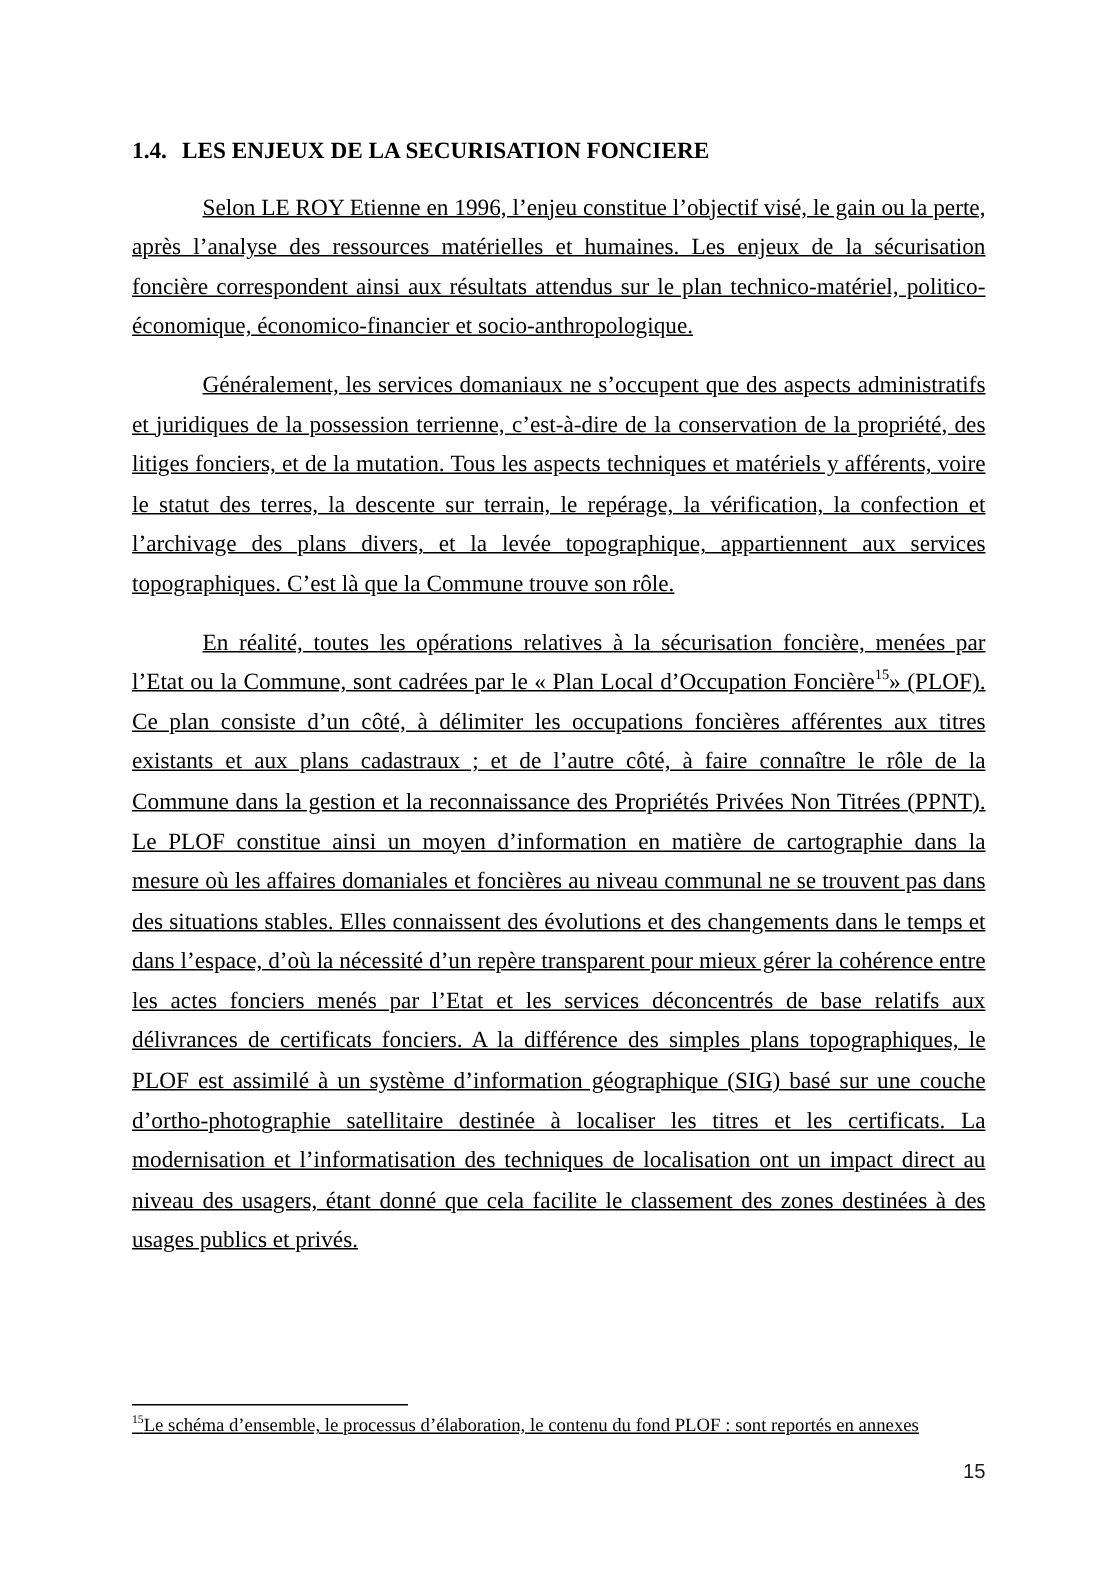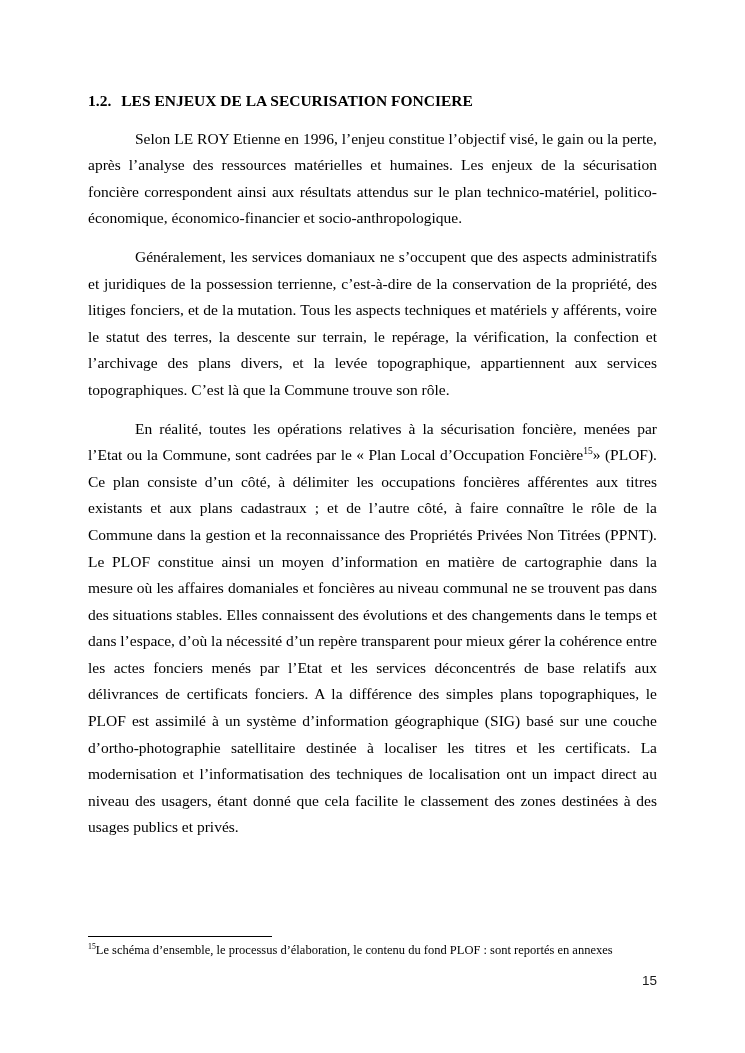--- a/index.html
+++ b/index.html
@@ -25,31 +25,33 @@
     margin: 0 0 11px 0;
     white-space: nowrap;
   }
   .h-num { display: inline-block; margin-right: 10px; }
   .para {
     font-size: 15.5px;
     line-height: 26.6px;
     text-align: justify;
     text-indent: 47px;
     margin: 0 0 12px 0;
+    text-decoration: underline;
   }
   sup.fn-ref {
     font-size: 62%;
     line-height: 0;
     vertical-align: super;
   }
   .footnote-area {
     position: absolute;
     left: 88px;
     top: 936px;
     width: 569px;
+    text-decoration: underline;
   }
   .footnote-rule {
     width: 184px;
     height: 0;
     border-top: 1.5px solid #000000;
     margin: 0 0 5px 0;
   }
   .footnote {
     font-size: 12.5px;
     line-height: 16px;
@@ -63,21 +65,21 @@
     font-family: "Liberation Sans", sans-serif;
     font-size: 13.5px;
     color: #1a1a1a;
   }
 </style>
 </head>
 <body>
 
 <div class="page">
 
-  <h1 class="heading"><span class="h-num">1.2.</span><span>LES ENJEUX DE LA SECURISATION FONCIERE</span></h1>
+  <h1 class="heading"><span class="h-num">1.4.</span><span>LES ENJEUX DE LA SECURISATION FONCIERE</span></h1>
 
   <p class="para">Selon LE ROY Etienne en 1996, l’enjeu constitue l’objectif visé, le gain ou la perte, après l’analyse des ressources matérielles et humaines. Les enjeux de la sécurisation foncière correspondent ainsi aux résultats attendus sur le plan technico-matériel, politico-économique, économico-financier et socio-anthropologique.</p>
 
 
   <p class="para">Généralement, les services domaniaux ne s’occupent que des aspects administratifs et juridiques de la possession terrienne, c’est-à-dire de la conservation de la propriété, des litiges fonciers, et de la mutation. Tous les aspects techniques et matériels y afférents, voire le statut des terres, la descente sur terrain, le repérage, la vérification, la confection et l’archivage des plans divers, et la levée topographique, appartiennent aux services topographiques. C’est là que la Commune trouve son rôle.</p>
 
   <p class="para"><span>En réalité, toutes les opérations relatives à la sécurisation foncière,  menées par l’Etat ou la Commune, sont cadrées par le « Plan Local d’Occupation Foncière</span><sup class="fn-ref">15</sup><span>» (PLOF). Ce plan consiste d’un côté, à délimiter les occupations foncières afférentes aux titres existants et aux plans cadastraux ; et de l’autre côté, à faire connaître le rôle de la Commune dans la gestion et la reconnaissance des Propriétés Privées Non Titrées (PPNT). Le PLOF constitue ainsi un moyen d’information en matière de cartographie dans la mesure où les affaires domaniales et foncières au niveau communal ne se trouvent pas dans des situations stables. Elles connaissent des évolutions et des changements dans le temps et dans l’espace, d’où la nécessité d’un repère transparent pour mieux gérer la cohérence entre les actes fonciers menés par l’Etat et les services déconcentrés de base relatifs aux délivrances de certificats fonciers. A la différence des simples plans topographiques, le PLOF est assimilé à un système d’information géographique (SIG) basé sur une couche d’ortho-photographie satellitaire destinée à localiser les titres et les certificats. La modernisation et l’informatisation des techniques de localisation ont un impact direct au niveau des usagers, étant donné que cela facilite le classement des zones destinées à des usages publics et privés.</span></p>
 
   <div class="footnote-area">
     <div class="footnote-rule"></div>

